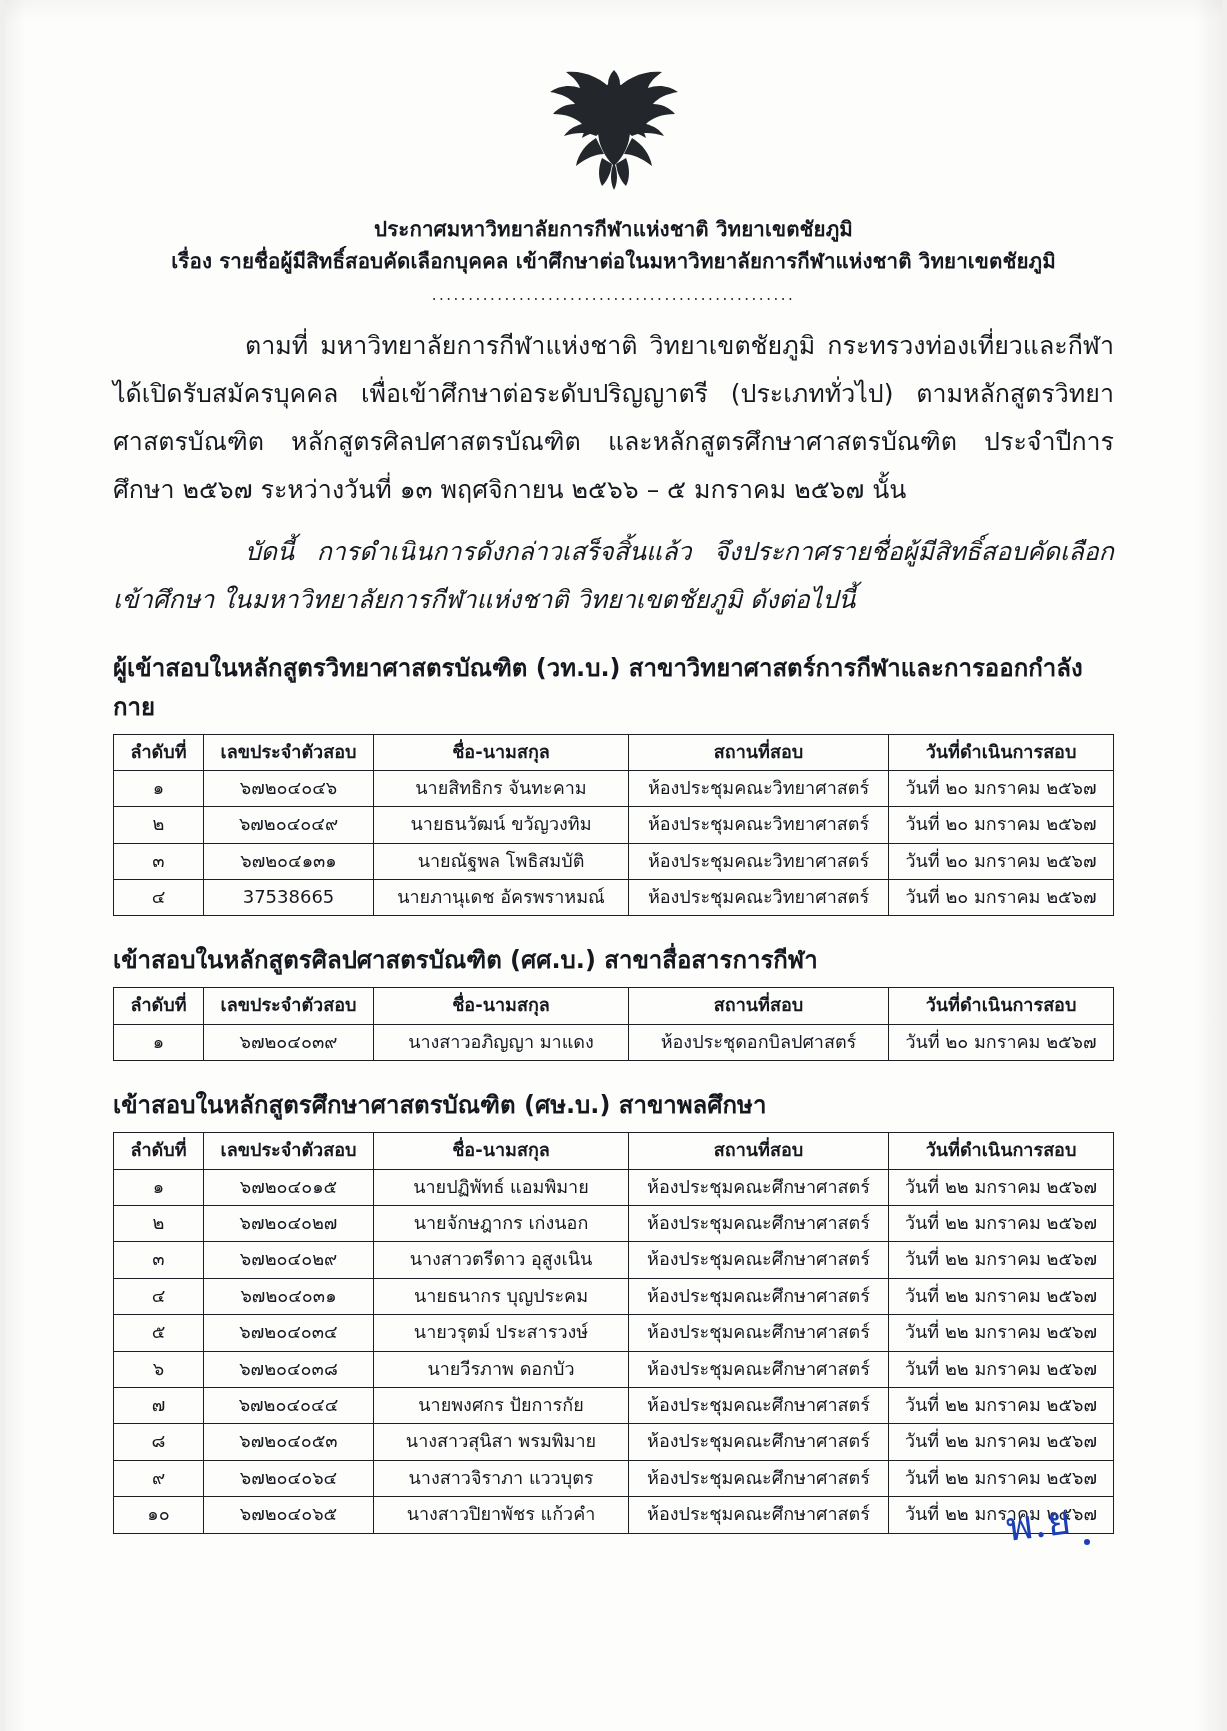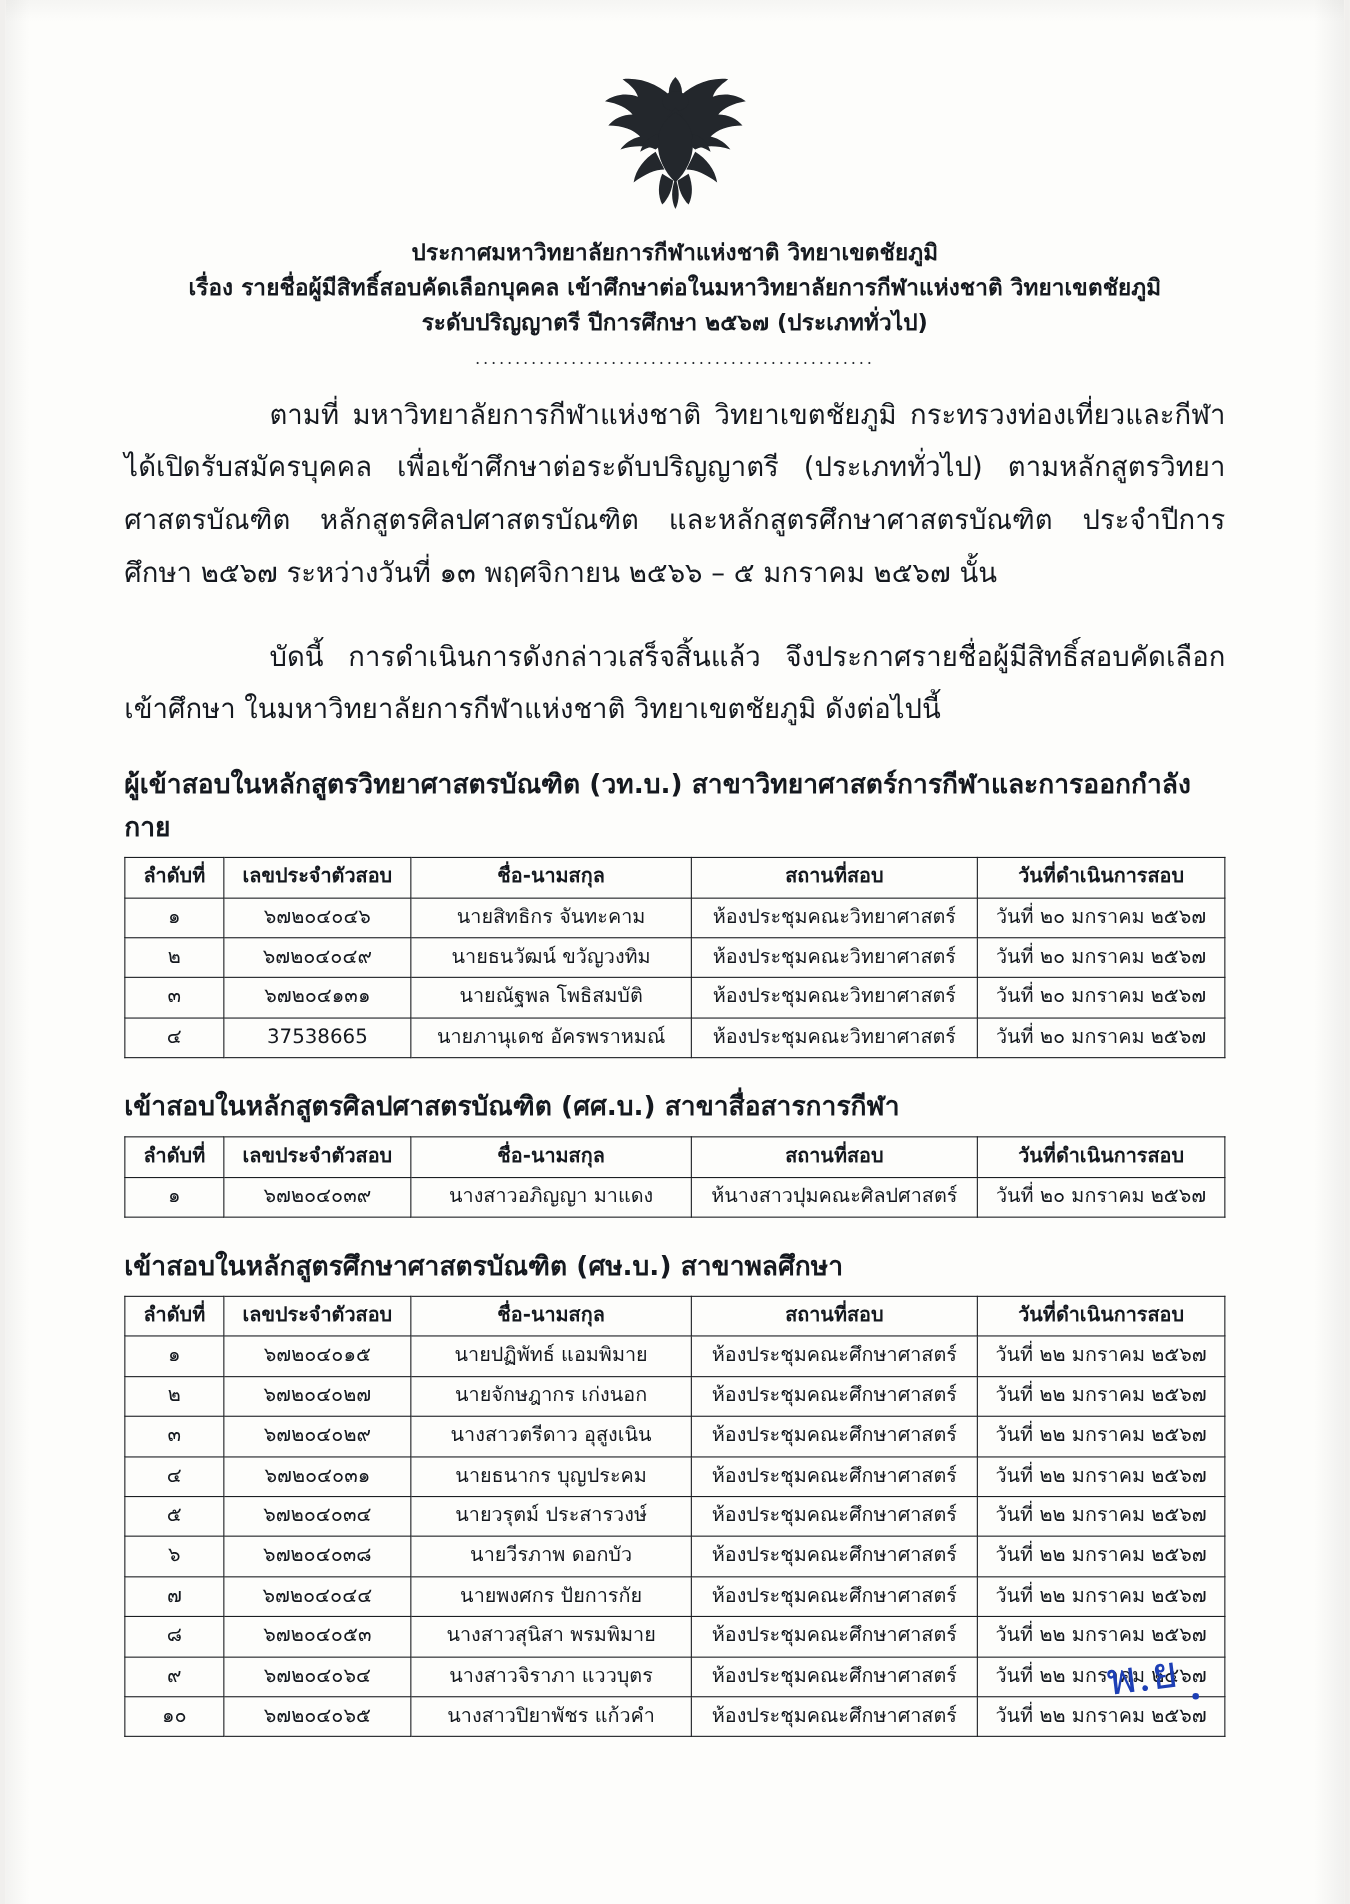--- a/index.html
+++ b/index.html
@@ -67,21 +67,21 @@
 
   
   .para {
     font-size: 25px;
     line-height: 1.92;
     text-align: justify;
     text-justify: inter-word;
     margin: 0 0 6px 0;
   }
   .para .indent { display: inline-block; width: 132px; }
-  .para2 { margin-top: 28px; }
+  .para2 { margin-top: 14px; font-style: italic; }
 
   
   .sec-title {
     font-size: 24px;
     font-weight: bold;
     margin: 24px 0 8px 0;
   }
 
   
   table.listing {
@@ -159,21 +159,20 @@
           <path d="M58 96 C54 106 54 116 58 124 C64 118 67 110 68 102 Z"></path>
           <path d="M82 96 C86 106 86 116 82 124 C76 118 73 110 72 102 Z"></path>
           <path d="M70 100 C66 110 66 120 70 128 C74 120 74 110 70 100 Z"></path>
         </g>
       </svg>
     </div>
 
     <div class="heading">
       <div>ประกาศมหาวิทยาลัยการกีฬาแห่งชาติ วิทยาเขตชัยภูมิ</div>
       <div>เรื่อง  รายชื่อผู้มีสิทธิ์สอบคัดเลือกบุคคล เข้าศึกษาต่อในมหาวิทยาลัยการกีฬาแห่งชาติ วิทยาเขตชัยภูมิ</div>
-      <div>ระดับปริญญาตรี ปีการศึกษา ๒๕๖๗ (ประเภททั่วไป)</div>
     </div>
 
     <div class="dotline">..................................................</div>
 
     <p class="para"><span class="indent"></span><span>ตามที่  มหาวิทยาลัยการกีฬาแห่งชาติ  วิทยาเขตชัยภูมิ  กระทรวงท่องเที่ยวและกีฬา ได้เปิดรับสมัครบุคคล เพื่อเข้าศึกษาต่อระดับปริญญาตรี (ประเภททั่วไป) ตามหลักสูตรวิทยาศาสตรบัณฑิต หลักสูตรศิลปศาสตรบัณฑิต และหลักสูตรศึกษาศาสตรบัณฑิต ประจำปีการศึกษา ๒๕๖๗ ระหว่างวันที่ ๑๓ พฤศจิกายน ๒๕๖๖ – ๕ มกราคม ๒๕๖๗ นั้น</span></p>
     <p class="para para2"><span class="indent"></span><span>บัดนี้ การดำเนินการดังกล่าวเสร็จสิ้นแล้ว จึงประกาศรายชื่อผู้มีสิทธิ์สอบคัดเลือกเข้าศึกษา ในมหาวิทยาลัยการกีฬาแห่งชาติ วิทยาเขตชัยภูมิ ดังต่อไปนี้</span></p>
 
     <div class="sec-title">ผู้เข้าสอบในหลักสูตรวิทยาศาสตรบัณฑิต (วท.บ.) สาขาวิทยาศาสตร์การกีฬาและการออกกำลังกาย</div>
     <table class="listing">
       <colgroup>
@@ -240,21 +239,21 @@
           <th>ชื่อ-นามสกุล</th>
           <th>สถานที่สอบ</th>
           <th>วันที่ดำเนินการสอบ</th>
         </tr>
       </thead>
       <tbody>
         <tr>
           <td>๑</td>
           <td>๖๗๒๐๔๐๓๙</td>
           <td class="cell-name">นางสาวอภิญญา มาแดง</td>
-          <td>ห้นางสาวปุมคณะศิลปศาสตร์</td>
+          <td>ห้องประชุดอกบิลปศาสตร์</td>
           <td>วันที่ ๒๐ มกราคม ๒๕๖๗</td>
         </tr>
       </tbody>
     </table>
 
     <div class="sec-title">เข้าสอบในหลักสูตรศึกษาศาสตรบัณฑิต (ศษ.บ.) สาขาพลศึกษา</div>
     <table class="listing">
       <colgroup>
           <col class="c-no">
           <col class="c-id">

